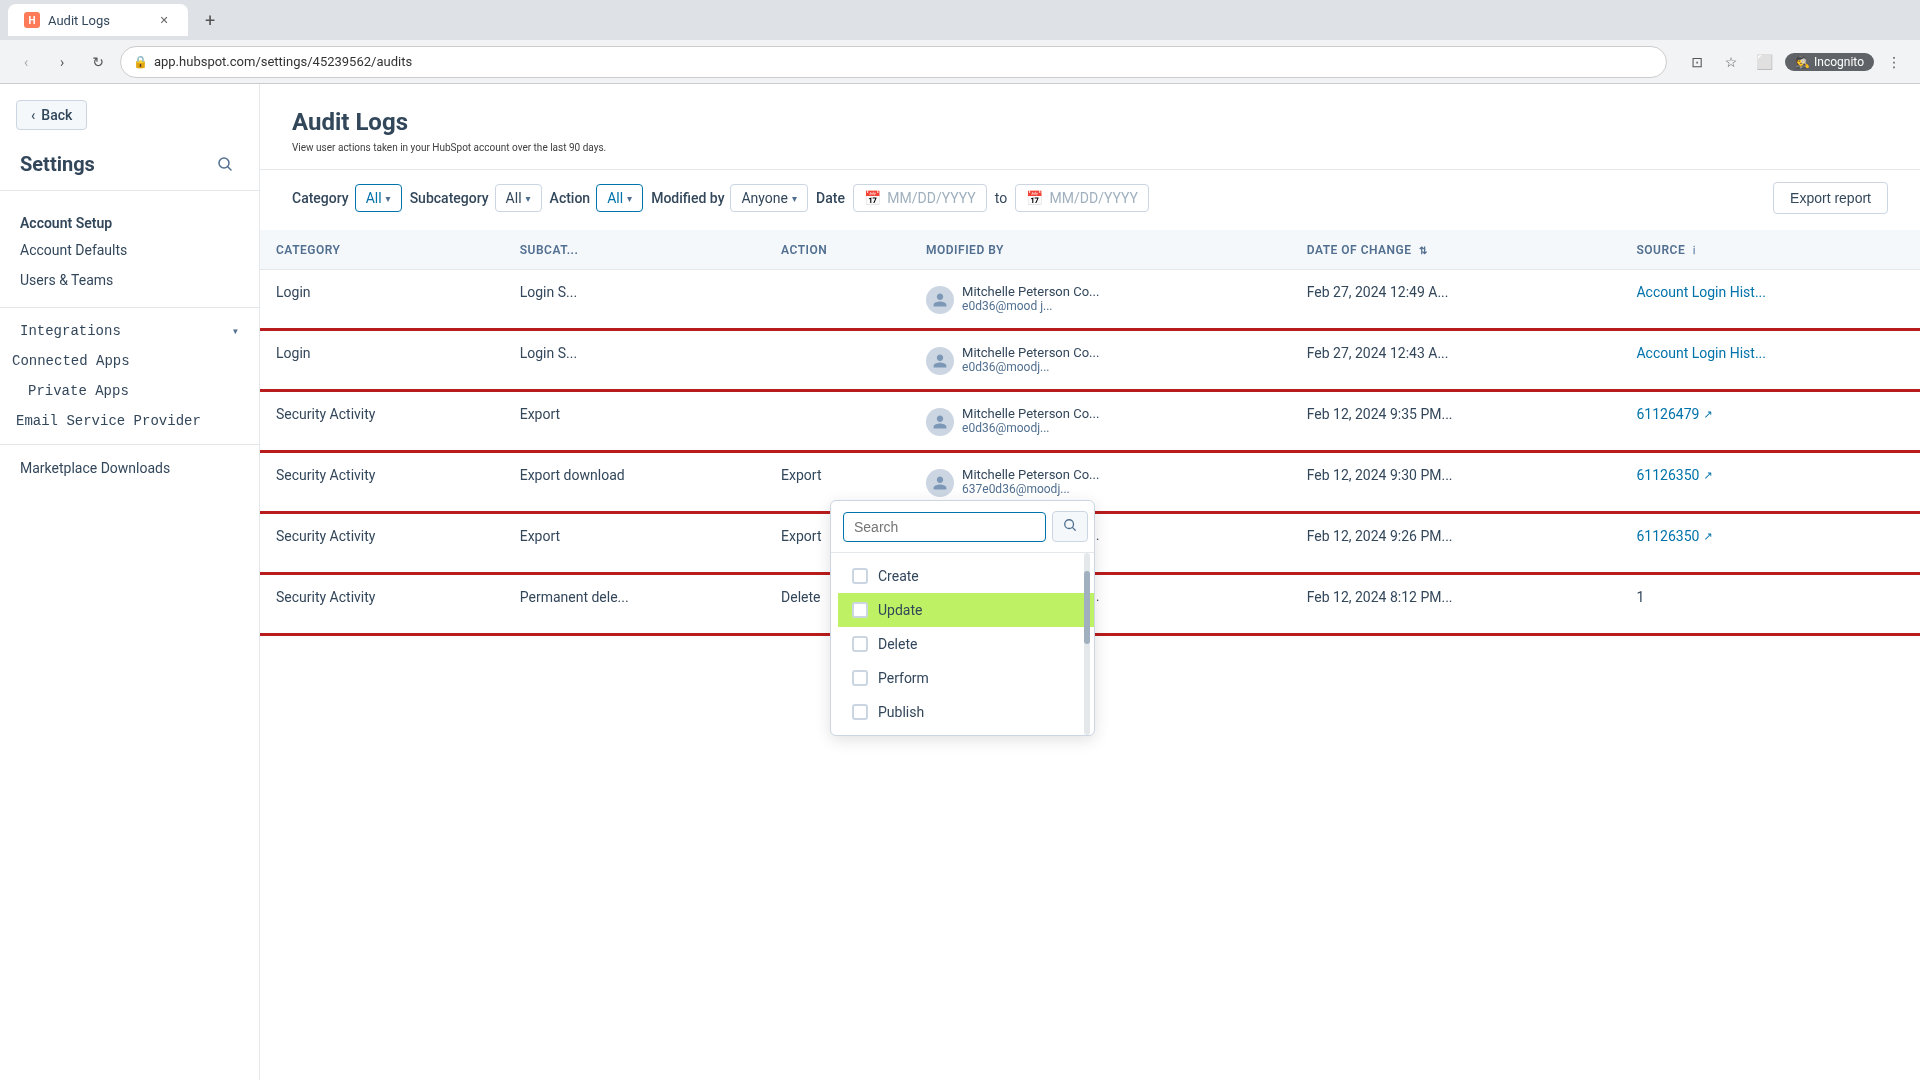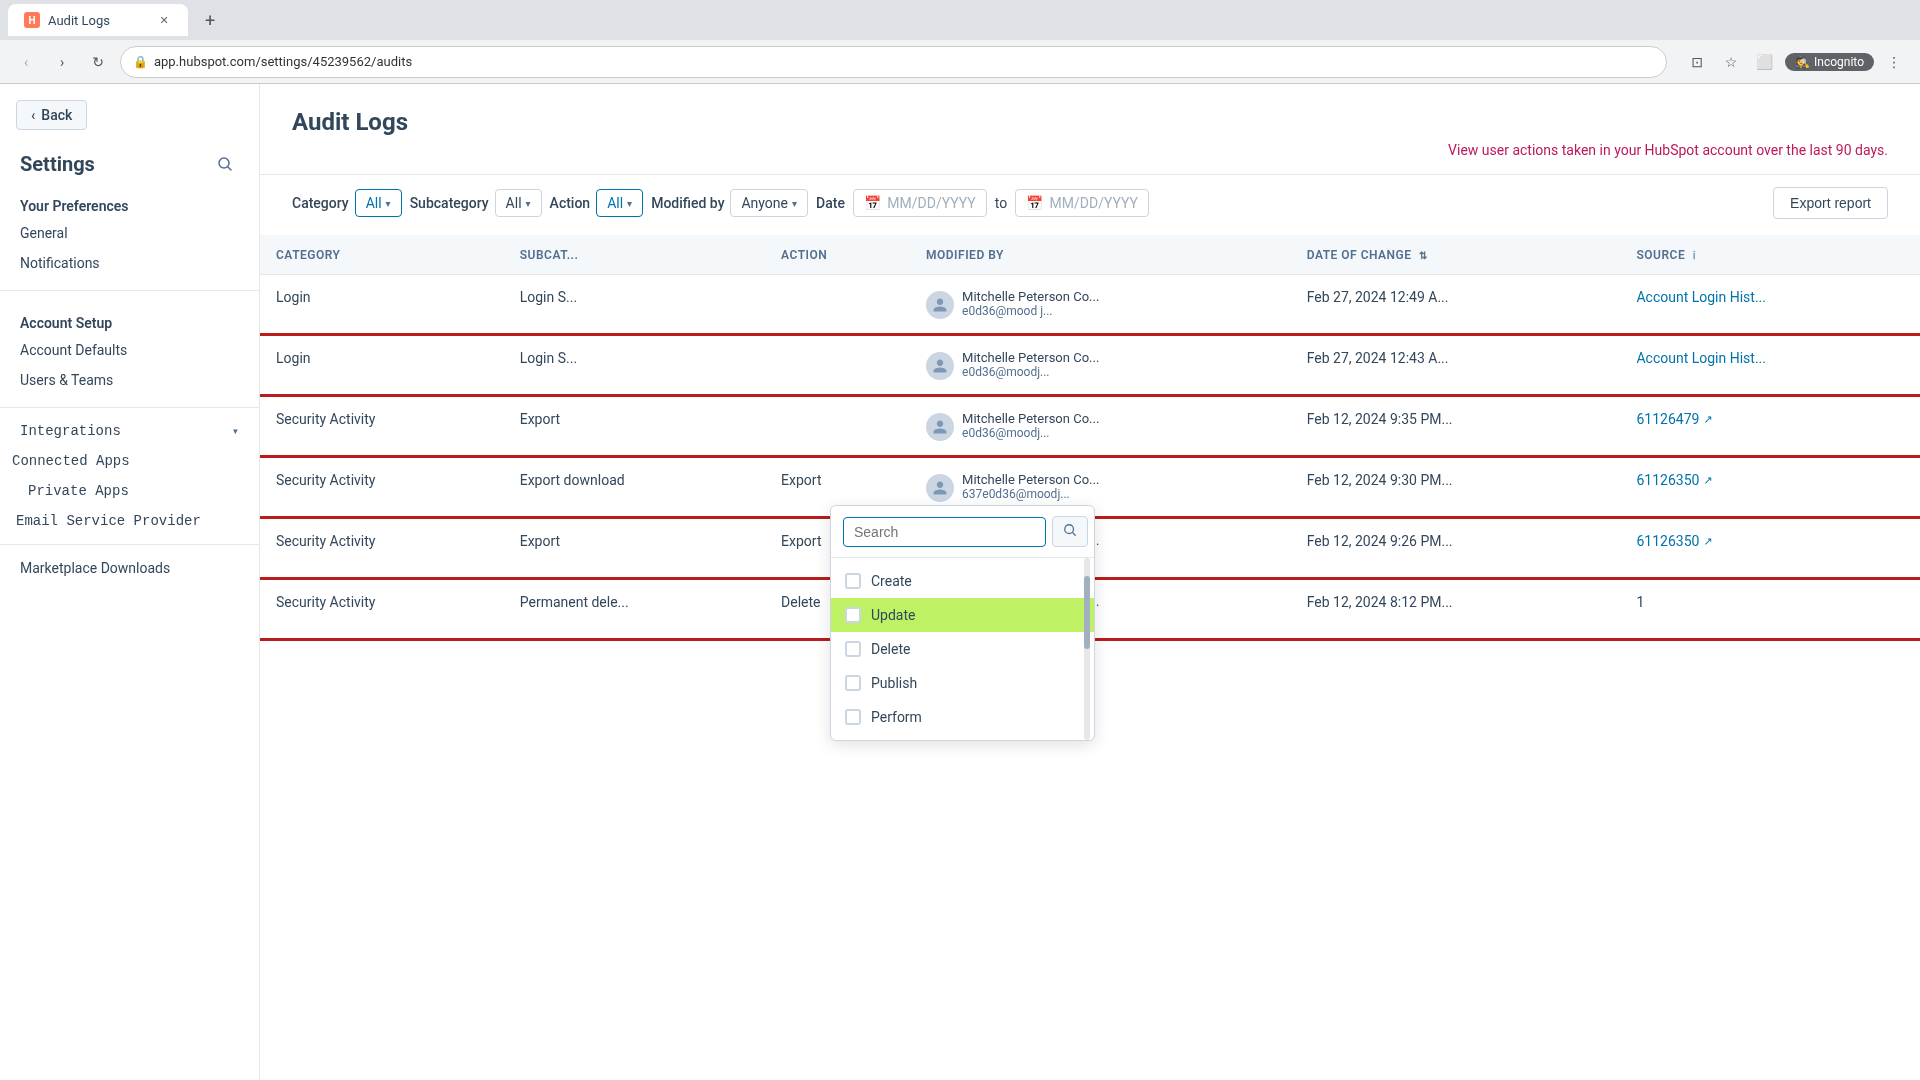--- a/index.html
+++ b/index.html
@@ -36,21 +36,21 @@
     .sidebar-item { padding: 7px 20px; cursor: pointer; color: #33475b; font-size: 14px; display: flex; align-items: center; gap: 8px; }
     .sidebar-divider { height: 1px; background: #e5e8eb; margin: 8px 0; }
     .sidebar-group { padding: 0; font-family: Liberation Mono, monospace; }
     .sidebar-group-header { padding: 7px 20px; cursor: pointer; color: #33475b; font-size: 14px; display: flex; align-items: center; justify-content: space-between; }
     .sidebar-chevron { font-size: 12px; color: #516f90; }
 
     
     .main-content { flex: 1; display: flex; flex-direction: column; overflow: hidden; }
     .page-header { padding: 24px 32px 16px; border-bottom: 1px solid #e5e8eb; }
     .page-title { font-size: 24px; font-weight: 700; color: #33475b; margin-bottom: 6px; }
-    .page-subtitle { font-size: 14px; color: #be185d; text-align: right; }
+    .page-subtitle { font-size: 10px; color: #404040; }
     .filter-group { display: flex; align-items: center; gap: 6px; }
     .filter-label { font-size: 14px; color: #33475b; font-weight: 500; }
     .filter-dropdown { display: flex; align-items: center; gap: 4px; background: #fff; border: 1px solid #cbd6e2; border-radius: 4px; padding: 5px 10px; cursor: pointer; font-size: 14px; color: #33475b; position: relative; }
     .filter-dropdown-active { border-color: #0073aa; color: #0073aa; }
     .filter-chevron { font-size: 10px; color: #516f90; }
     .date-filter { display: flex; align-items: center; gap: 8px; }
     .date-input { display: flex; align-items: center; gap: 6px; background: #fff; border: 1px solid #cbd6e2; border-radius: 4px; padding: 5px 10px; font-size: 14px; color: #a0b0be; }
     .date-input-icon { color: #516f90; font-size: 14px; }
     .export-btn { margin-left: auto; background: #fff; border: 1px solid #cbd6e2; border-radius: 4px; padding: 7px 16px; font-size: 14px; color: #33475b; cursor: pointer; }
 
@@ -133,29 +133,20 @@
       <div class="sidebar-header">
         <span class="sidebar-title">Settings</span>
         <div class="search-icon-btn">
           <svg width="16" height="16" viewBox="0 0 16 16" fill="none">
             <circle cx="7" cy="7" r="5" stroke="#516f90" stroke-width="1.5"></circle>
             <line x1="11" y1="11" x2="14" y2="14" stroke="#516f90" stroke-width="1.5" stroke-linecap="round"></line>
           </svg>
         </div>
       </div>
 
-      <div class="sidebar-section">
-        <div class="sidebar-section-header">Your Preferences</div>
-        <div class="sidebar-item">
-          <span>General</span>
-        </div>
-        <div class="sidebar-item">
-          <span>Notifications</span>
-        </div>
-      </div>
 
       <div class="sidebar-divider"></div>
 
       <div class="sidebar-section">
         <div class="sidebar-section-header">Account Setup</div>
         <div class="sidebar-item">
           <span>Account Defaults</span>
         </div>
         <div class="sidebar-item">
           <span>Users &amp; Teams</span>
@@ -424,40 +415,40 @@
           <div class="action-dropdown">
             <div class="dropdown-search">
               <input type="text" style="flex: 1 1 0%; border: 1px solid rgb(0, 115, 170); border-radius: 4px; padding: 6px 10px; font-size: 14px; color: rgb(51, 71, 91); outline: none;" placeholder="Search">
               <button class="dropdown-search-btn">
                 <svg width="14" height="14" viewBox="0 0 16 16">
                   <circle cx="7" cy="7" r="5" stroke="#516f90" stroke-width="1.5" fill="none"></circle>
                   <line x1="11" y1="11" x2="14" y2="14" stroke="#516f90" stroke-width="1.5" stroke-linecap="round"></line>
                 </svg>
               </button>
             </div>
-            <div class="dropdown-items" style="position: relative;">
+            <div class="dropdown-items" style="position: relative; margin-left: 7px;">
               <div class="dropdown-item">
                 <div class="dropdown-checkbox"></div>
                 <span>Create</span>
               </div>
               <div class="dropdown-item hovered">
                 <div class="dropdown-checkbox"></div>
                 <span>Update</span>
               </div>
               <div class="dropdown-item">
                 <div class="dropdown-checkbox"></div>
                 <span>Delete</span>
               </div>
               <div class="dropdown-item">
                 <div class="dropdown-checkbox"></div>
-                <span>Publish</span>
+                <span>Perform</span>
               </div>
               <div class="dropdown-item">
                 <div class="dropdown-checkbox"></div>
-                <span>Perform</span>
+                <span>Publish</span>
               </div>
 
               <div style="position: absolute; right: 4px; top: 0; bottom: 0; width: 6px; display: flex; flex-direction: column; align-items: center;">
                 <div style="width: 6px; flex: 1; background: #e5e8eb; border-radius: 3px; position: relative;">
                   <div style="position: absolute; top: 10%; width: 6px; height: 40%; background: #a0b0be; border-radius: 3px;"></div>
                 </div>
               </div>
             </div>
           </div>
         </div>

